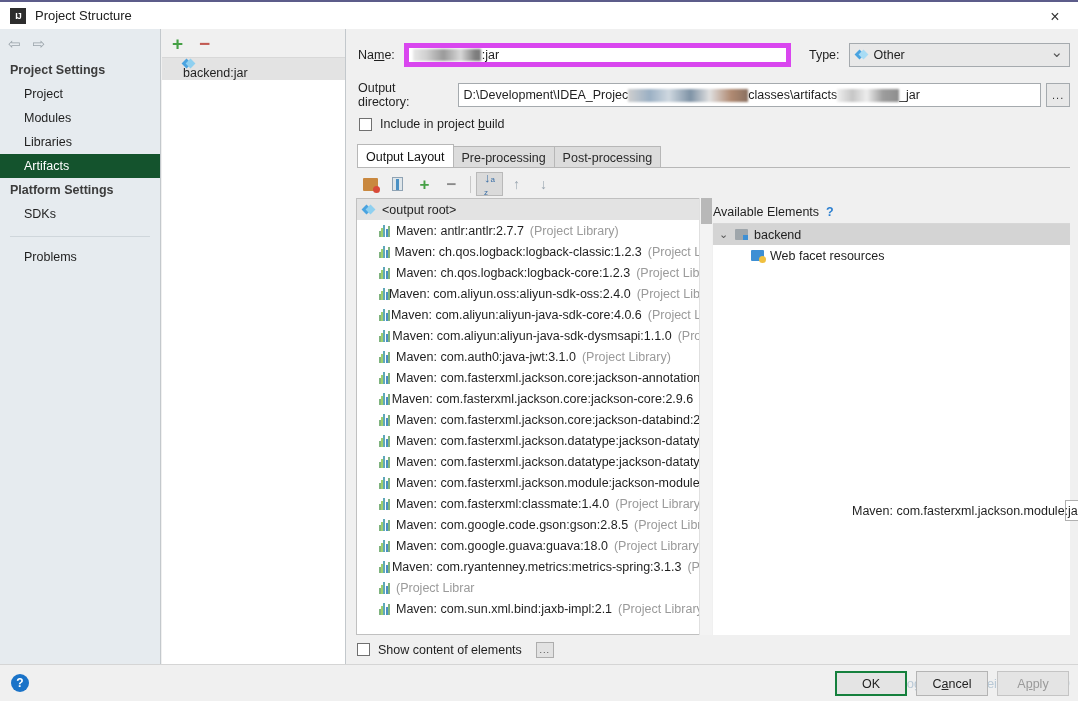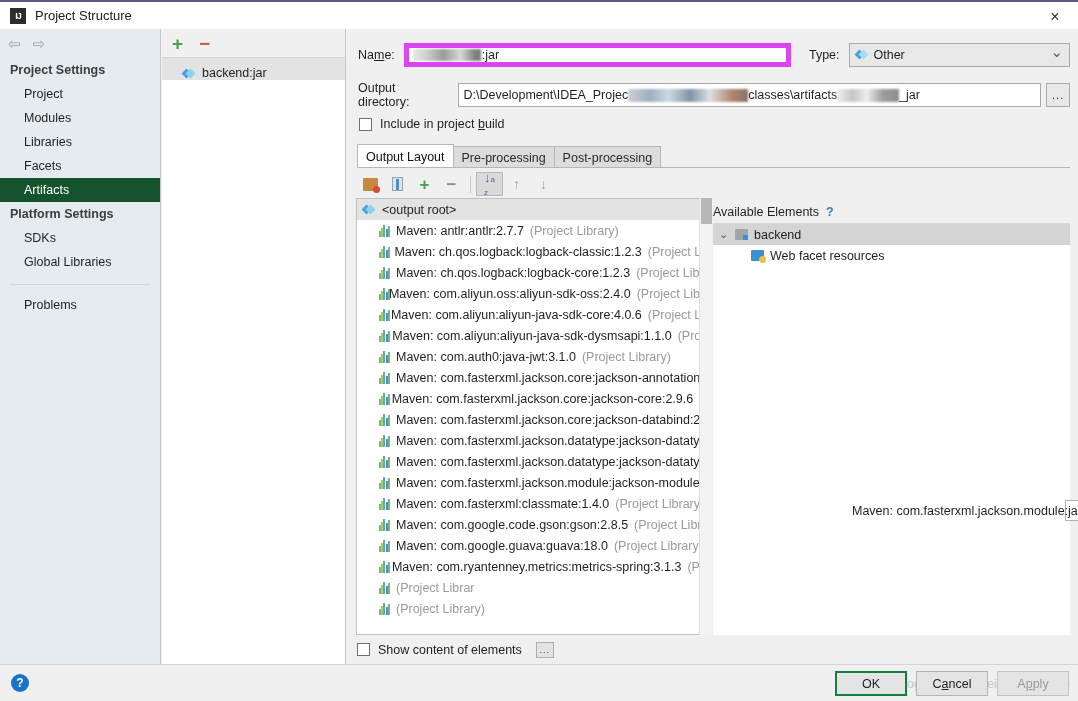--- a/index.html
+++ b/index.html
@@ -56,22 +56,22 @@
     position:absolute; top:29px; left:162px; width:184px; height:635px;
     background:#ffffff; border-right:1px solid #c3c8cc;
   }
   .artifacts-toolbar {
     height:29px; background:#f0f0f0; display:flex; align-items:center;
     padding-left:10px; gap:16px; border-bottom:1px solid #d8d8d8;
   }
   .tb-plus { color:#45a045; font-size:19px; font-weight:bold; line-height:1; }
   .tb-minus { color:#c25a52; font-size:19px; font-weight:bold; line-height:1; }
   .artifact-row {
-    height:22px; display:flex; align-items:flex-end; gap:7px;
-    padding-left:21px; background:#e3e3e3; font-size:12.5px;
+    height:22px; display:flex; align-items:flex-start; gap:7px;
+    padding-left:21px; background:#e3e3e3; font-size:12.5px;flex-direction:column;
   }
 
   
   .editor {
     position:absolute; top:29px; left:347px; width:731px; height:635px;
     background:#f0f0f0;
   }
   .frm-label { font-size:12.5px; color:#1f1f1f; }
   .frm-label u { text-decoration:underline; }
 
@@ -273,26 +273,24 @@
   <div class="sidebar">
     <div class="nav-arrows">
       <span class="nav-arrow">⇦</span>
       <span class="nav-arrow">⇨</span>
     </div>
 
     <div class="sb-group">Project Settings</div>
     <div class="sb-item">Project</div>
     <div class="sb-item">Modules</div>
     <div class="sb-item">Libraries</div>
-    <div class="sb-item">Facets</div>
     <div class="sb-item selected">Artifacts</div>
 
     <div class="sb-group">Platform Settings</div>
     <div class="sb-item">SDKs</div>
-    <div class="sb-item">Global Libraries</div>
 
     <div class="sb-sep"></div>
     <div class="sb-item">Problems</div>
   </div>
 
   <div class="artifacts-panel">
     <div class="artifacts-toolbar">
       <span class="tb-plus">+</span>
       <span class="tb-minus">−</span>
     </div>
@@ -577,20 +575,21 @@
             <span class="dim"> (Project Librar</span>
           </div>
           <div class="tree-row child">
             <span class="ico-bars">
               <i style="left: 0px; height: 6px; background: rgb(127, 179, 127);"></i>
               <i style="left: 2.2px; height: 9px; background: rgb(159, 207, 111);"></i>
               <i style="left: 4.4px; height: 12px; background: rgb(95, 168, 184);"></i>
               <i style="left: 6.6px; height: 8px; background: rgb(74, 144, 196);"></i>
               <i style="left: 8.8px; height: 11px; background: rgb(127, 179, 127);"></i>
             </span>
+            <span>Maven: com.sun.xml.bind:jaxb-impl:2.1</span>
             <span class="dim"> (Project Library)</span>
           </div>
         </div>
     </div>
     <div class="vscroll">
       <div class="vscroll-thumb"></div>
     </div>
 
     <div class="avail-header">
       <span>Available Elements</span>

